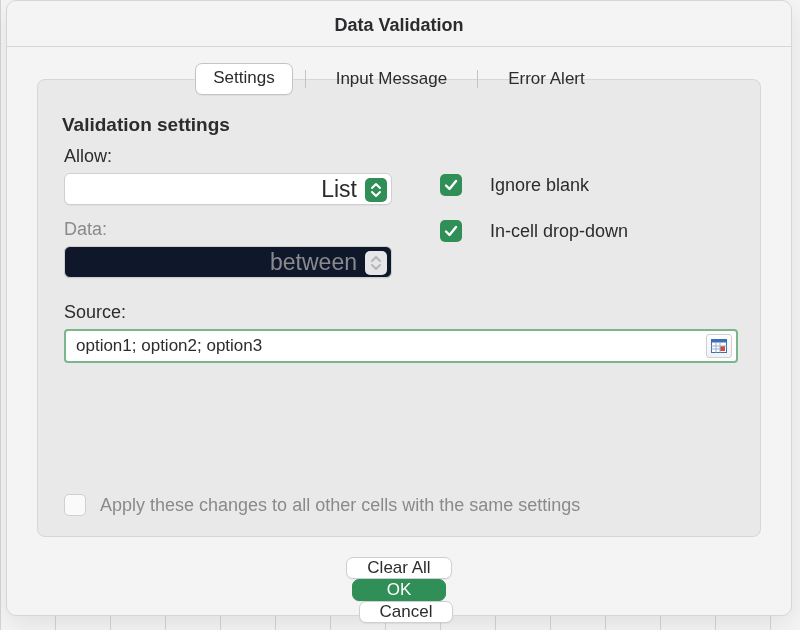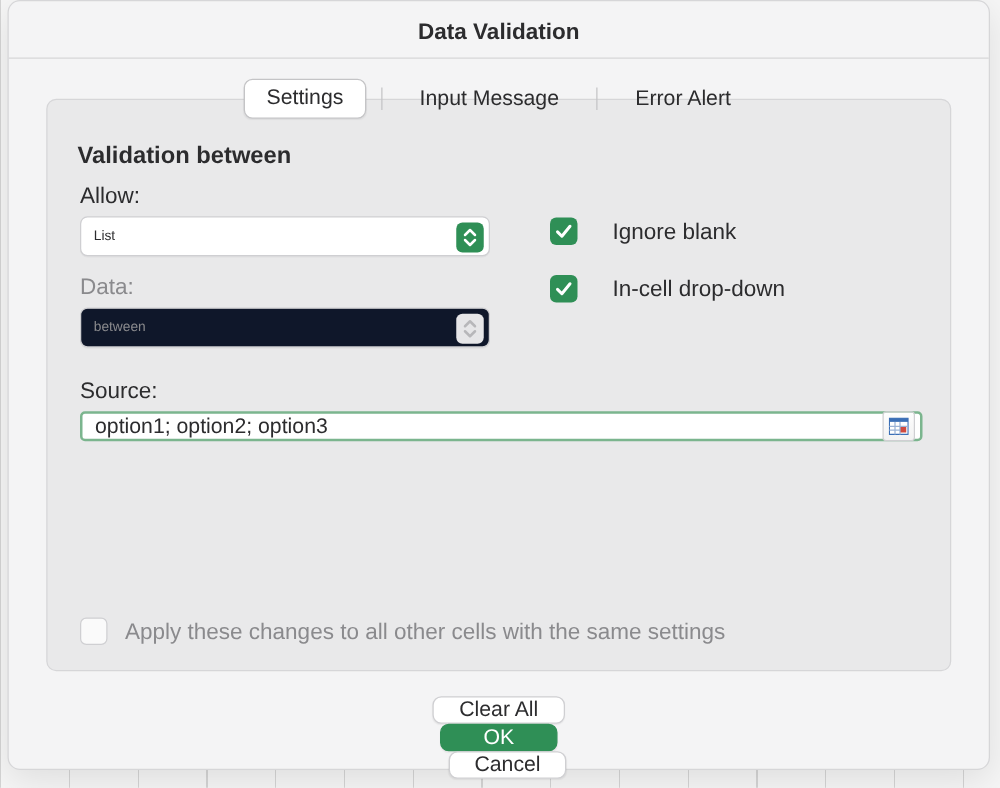--- a/index.html
+++ b/index.html
@@ -120,21 +120,22 @@
     width: 328px;
     height: 32px;
     background: #fff;
     border: 1px solid var(--select-border);
     border-radius: 6px;
     box-shadow: 0 1px 0 rgba(0,0,0,0.04);
     display: flex;
     align-items: center;
     padding: 0 34px 0 10px;
     box-sizing: border-box;
-    font-size: 11px;
+    font-size: 23px;
+    justify-content: flex-end;
   }
   .select-wrap.disabled {
     background: #0f172a;
     color: var(--muted);
   }
   .stepper {
     position: absolute;
     right: 4px; top: 4px;
     width: 22px; height: 24px;
     border-radius: 5px;
@@ -178,21 +179,21 @@
   .source-area {
     position: absolute;
     left: 26px; right: 22px;
     top: 222px;
   }
   .source-field-wrap {
     margin-top: 6px;
     border: 2px solid #7bb58e;
     border-radius: 4px;
     background: #fff;
-    height: 24px;
+    height: 34px;
     position: relative;
     display: flex;
     align-items: center;
     padding: 0 34px 0 8px;
     box-sizing: border-box;
   }
   .source-input {
     border: none;
     outline: none;
     width: 100%;
@@ -271,21 +272,21 @@
 
   <div class="tabs">
     <div class="tab active">Settings</div>
     <div class="tab-sep"></div>
     <div class="tab">Input Message</div>
     <div class="tab-sep"></div>
     <div class="tab">Error Alert</div>
   </div>
 
   <div class="panel">
-    <h2>Validation between</h2>
+    <h2>Validation settings</h2>
 
     <div class="left-col">
       <div class="label">Allow:</div>
       <div class="select-wrap">
         <span>List</span>
         <div class="stepper green">
           <svg width="22" height="24" viewBox="0 0 22 24">
             <polyline points="7,10 11,6 15,10" fill="none" stroke="#fff" stroke-width="2" stroke-linecap="round" stroke-linejoin="round"></polyline>
             <polyline points="7,14 11,18 15,14" fill="none" stroke="#fff" stroke-width="2" stroke-linecap="round" stroke-linejoin="round"></polyline>
           </svg>

